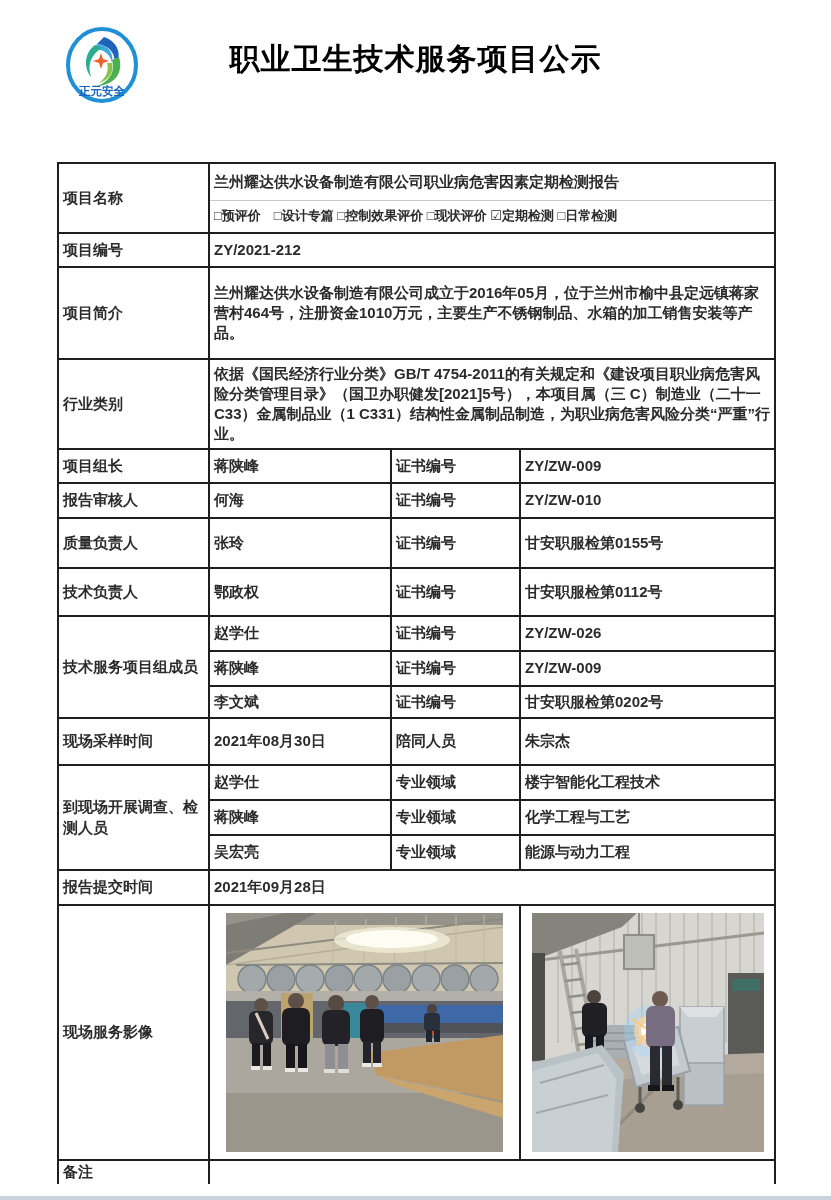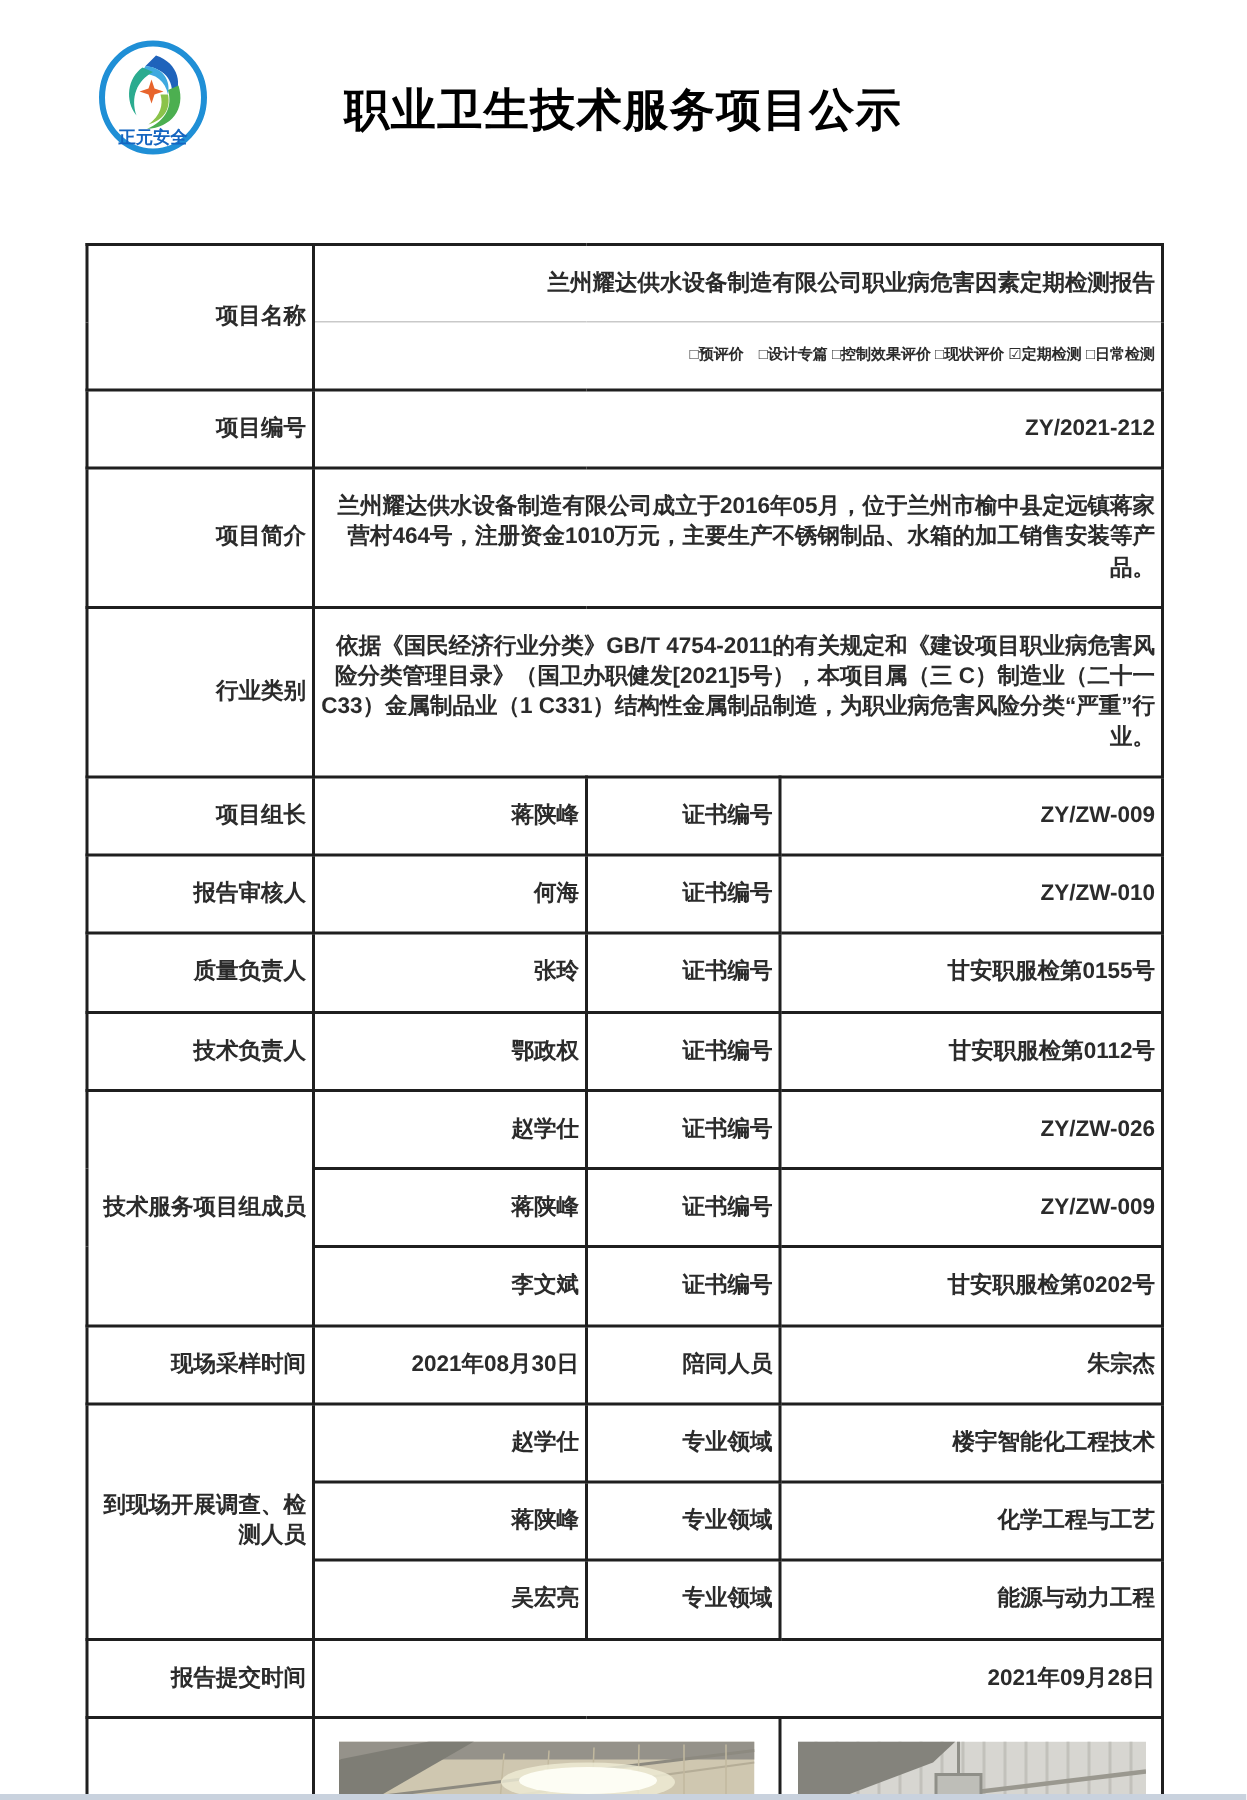--- a/index.html
+++ b/index.html
@@ -3,30 +3,30 @@
 <meta charset="utf-8">
 <style>
   html,body{margin:0;padding:0;}
   body{
     width:831px;height:1200px;position:relative;background:#ffffff;overflow:hidden;
     font-family:"Liberation Sans","DejaVu Sans",sans-serif;color:#262626;
   }
   
   .logo{position:absolute;left:64px;top:25px;width:76px;height:80px;}
   .page-title{
-    position:absolute;left:0;top:53px;width:831px;text-align:center;
+    position:absolute;left:0;top:39px;width:831px;text-align:center;
     font-size:30px;font-weight:bold;letter-spacing:1px;color:#000;
   }
   
   table.main{
     position:absolute;left:57px;top:162px;width:717px;
     border-collapse:collapse;table-layout:fixed;
   }
   table.main td{
-    border:2px solid #1f1f1f;padding:15px 4px;text-align:right;vertical-align:middle;
+    border:2px solid #1f1f1f;padding:1px 4px;text-align:left;vertical-align:middle;
     font-size:15px;font-weight:bold;color:#2b2b2b;line-height:1.35;
     overflow:hidden;
   }
   td.lbl{font-size:15px;}
   td.txtblock{font-size:14px;line-height:1.62;padding:4px 8px;margin-top:46px;}
   tr.subA td.sub{border-bottom:1px solid #c9c9c9;}
   tr.subB td.sub{border-top:1px solid #c9c9c9;}
   tr.remarks td{border-bottom:hidden;}
   td.photocell{padding:0;vertical-align:middle;}
   .photo-wrap{display:flex;justify-content:center;align-items:center;}
@@ -58,21 +58,21 @@
       <col style="width:129px">
       <col style="width:255px">
     </colgroup>
 
   <tbody>
       <tr class="subA" style="height:37px">
     <td class="lbl" rowspan="2">项目名称</td>
     <td class="sub" colspan="3">兰州耀达供水设备制造有限公司职业病危害因素定期检测报告</td>
   </tr>
   <tr class="subB" style="height:33px">
-    <td class="sub" colspan="3" style="font-size:10px">□预评价　□设计专篇 □控制效果评价 □现状评价 ☑定期检测 □日常检测</td>
+    <td class="sub" colspan="3" style="font-size:13px">□预评价　□设计专篇 □控制效果评价 □现状评价 ☑定期检测 □日常检测</td>
   </tr>
 
   <tr style="height:34px">
     <td class="lbl">项目编号</td>
     <td colspan="3">ZY/2021-212</td>
   </tr>
 
   <tr style="height:92px">
     <td class="lbl">项目简介</td>
     <td class="txtblock" colspan="3">兰州耀达供水设备制造有限公司成立于2016年05月，位于兰州市榆中县定远镇蒋家营村464号，注册资金1010万元，主要生产不锈钢制品、水箱的加工销售安装等产品。</td>

